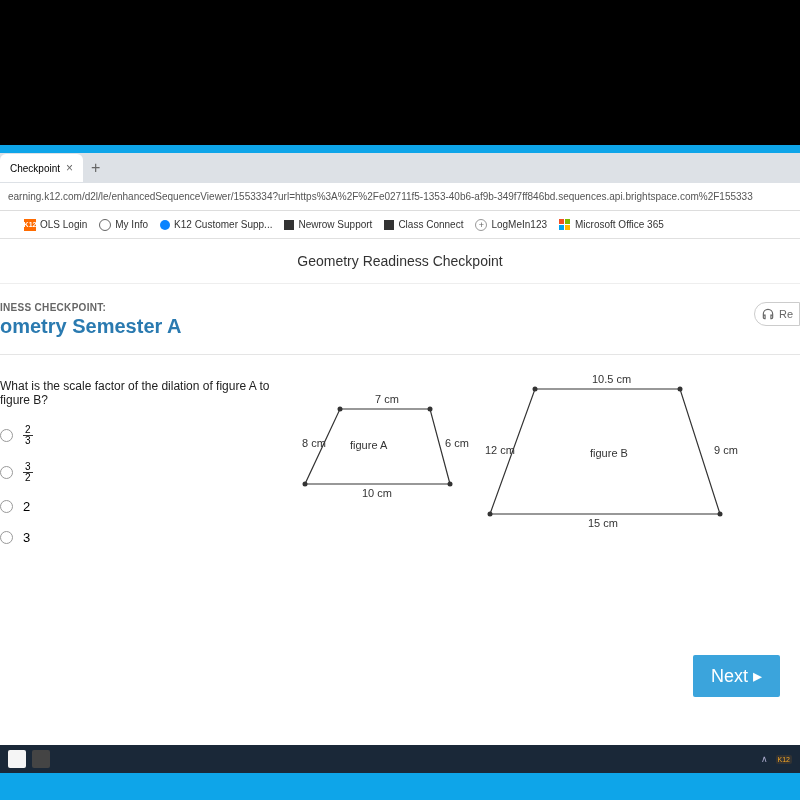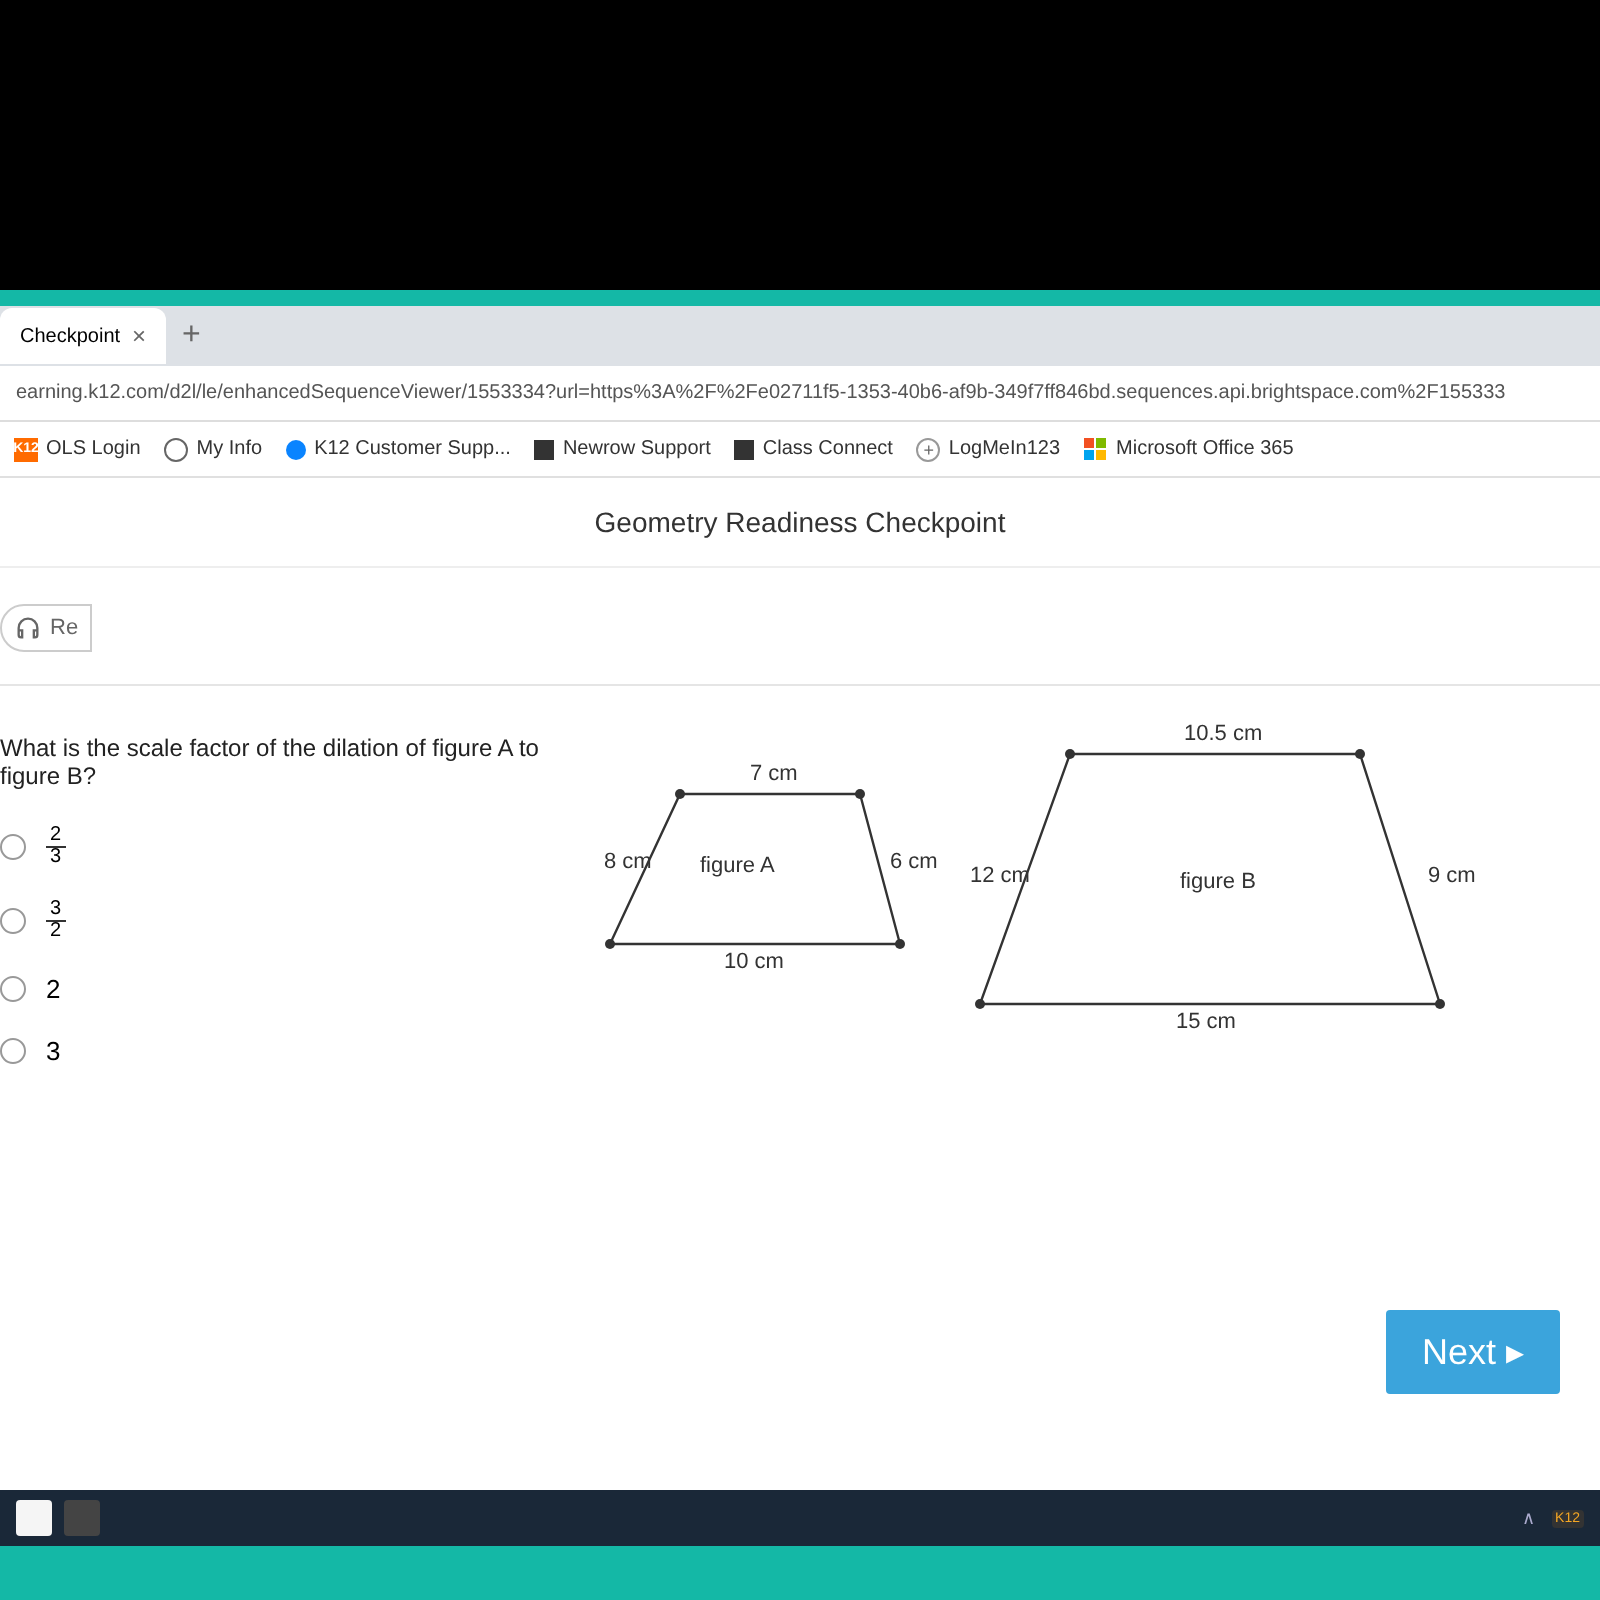--- a/index.html
+++ b/index.html
@@ -1,26 +1,26 @@
 <!DOCTYPE html>
 <html><head>
   <meta charset="utf-8">
   <style>
     * { margin: 0; padding: 0; box-sizing: border-box; font-family: Arial, sans-serif; }
     body { background: #000; width: 800px; height: 800px; overflow: hidden; }
     .black-top { height: 145px; background: #000; }
-    .laptop-frame { background: #14b8a6; padding: 8px 0 0 0; height: 655px; }
+    .laptop-frame { background: #0ea5e9; padding: 8px 0 0 0; height: 655px; }
     .screen { background: #fff; height: 620px; position: relative; overflow: hidden; }
     .tab-bar { background: #dde1e6; height: 30px; display: flex; align-items: center; padding-left: 0; }
     .tab { background: #fff; height: 28px; display: flex; align-items: center; padding: 0 10px; font-size: 10px; border-radius: 6px 6px 0 0; gap: 6px; }
     .tab-close { color: #666; font-size: 12px; }
     .tab-plus { color: #666; font-size: 16px; padding: 0 8px; }
     .url-bar { background: #fff; border-bottom: 1px solid #ddd; height: 28px; display: flex; align-items: center; padding: 0 8px; font-size: 10px; color: #555; }
     .url-text { white-space: nowrap; overflow: hidden; }
-    .bookmarks { background: #fff; height: 28px; border-bottom: 1px solid #e0e0e0; display: flex; align-items: center; padding: 0 7px; gap: 12px; font-size: 10px; }
+    .bookmarks { background: #fff; height: 28px; border-bottom: 1px solid #e0e0e0; display: flex; align-items: center; padding: 0 24px; gap: 12px; font-size: 10px; }
     .bookmark { display: flex; align-items: center; gap: 4px; color: #333; }
     .bm-icon { width: 12px; height: 12px; display: inline-block; }
     .k12-icon { background: #ff6b00; color: #fff; font-size: 7px; font-weight: bold; display: flex; align-items: center; justify-content: center; }
     .globe-icon { border: 1px solid #666; border-radius: 50%; }
     .blue-dot { background: #0a84ff; border-radius: 50%; width: 10px; height: 10px; }
     .dark-sq { background: #333; width: 10px; height: 10px; }
     .plus-circle { background: #fff; border: 1px solid #999; color: #666; border-radius: 50%; display: flex; align-items: center; justify-content: center; font-size: 9px; }
     .ms-icon { display: grid; grid-template-columns: 5px 5px; grid-template-rows: 5px 5px; gap: 1px; }
     .ms-icon span:nth-child(1){background:#f25022}.ms-icon span:nth-child(2){background:#7fba00}.ms-icon span:nth-child(3){background:#00a4ef}.ms-icon span:nth-child(4){background:#ffb900}
     .page-title-bar { background: #fff; text-align: center; padding: 14px 0; font-size: 14px; color: #333; border-bottom: 1px solid #eee; }
@@ -100,20 +100,24 @@
             <span></span>
             <span></span>
           </span>
         <span>Microsoft Office 365</span>
       </div>
     </div>
 
     <div class="page-title-bar">Geometry Readiness Checkpoint</div>
 
     <div class="checkpoint-header">
+      <div class="ch-left">
+        <div class="checkpoint-label">INESS CHECKPOINT:</div>
+        <div class="semester-title">ometry Semester A</div>
+      </div>
       <div class="read-btn">
         <svg width="14" height="14" viewBox="0 0 24 24">
             <path fill="none" stroke="#666" stroke-width="2" d="M4 14v-2a8 8 0 0116 0v2M4 14v4a2 2 0 002 2h1v-6H4zm16 0v4a2 2 0 01-2 2h-1v-6h3z"></path>
           </svg>
         <span>Re</span>
       </div>
     </div>
 
     <div class="divider"></div>
 

